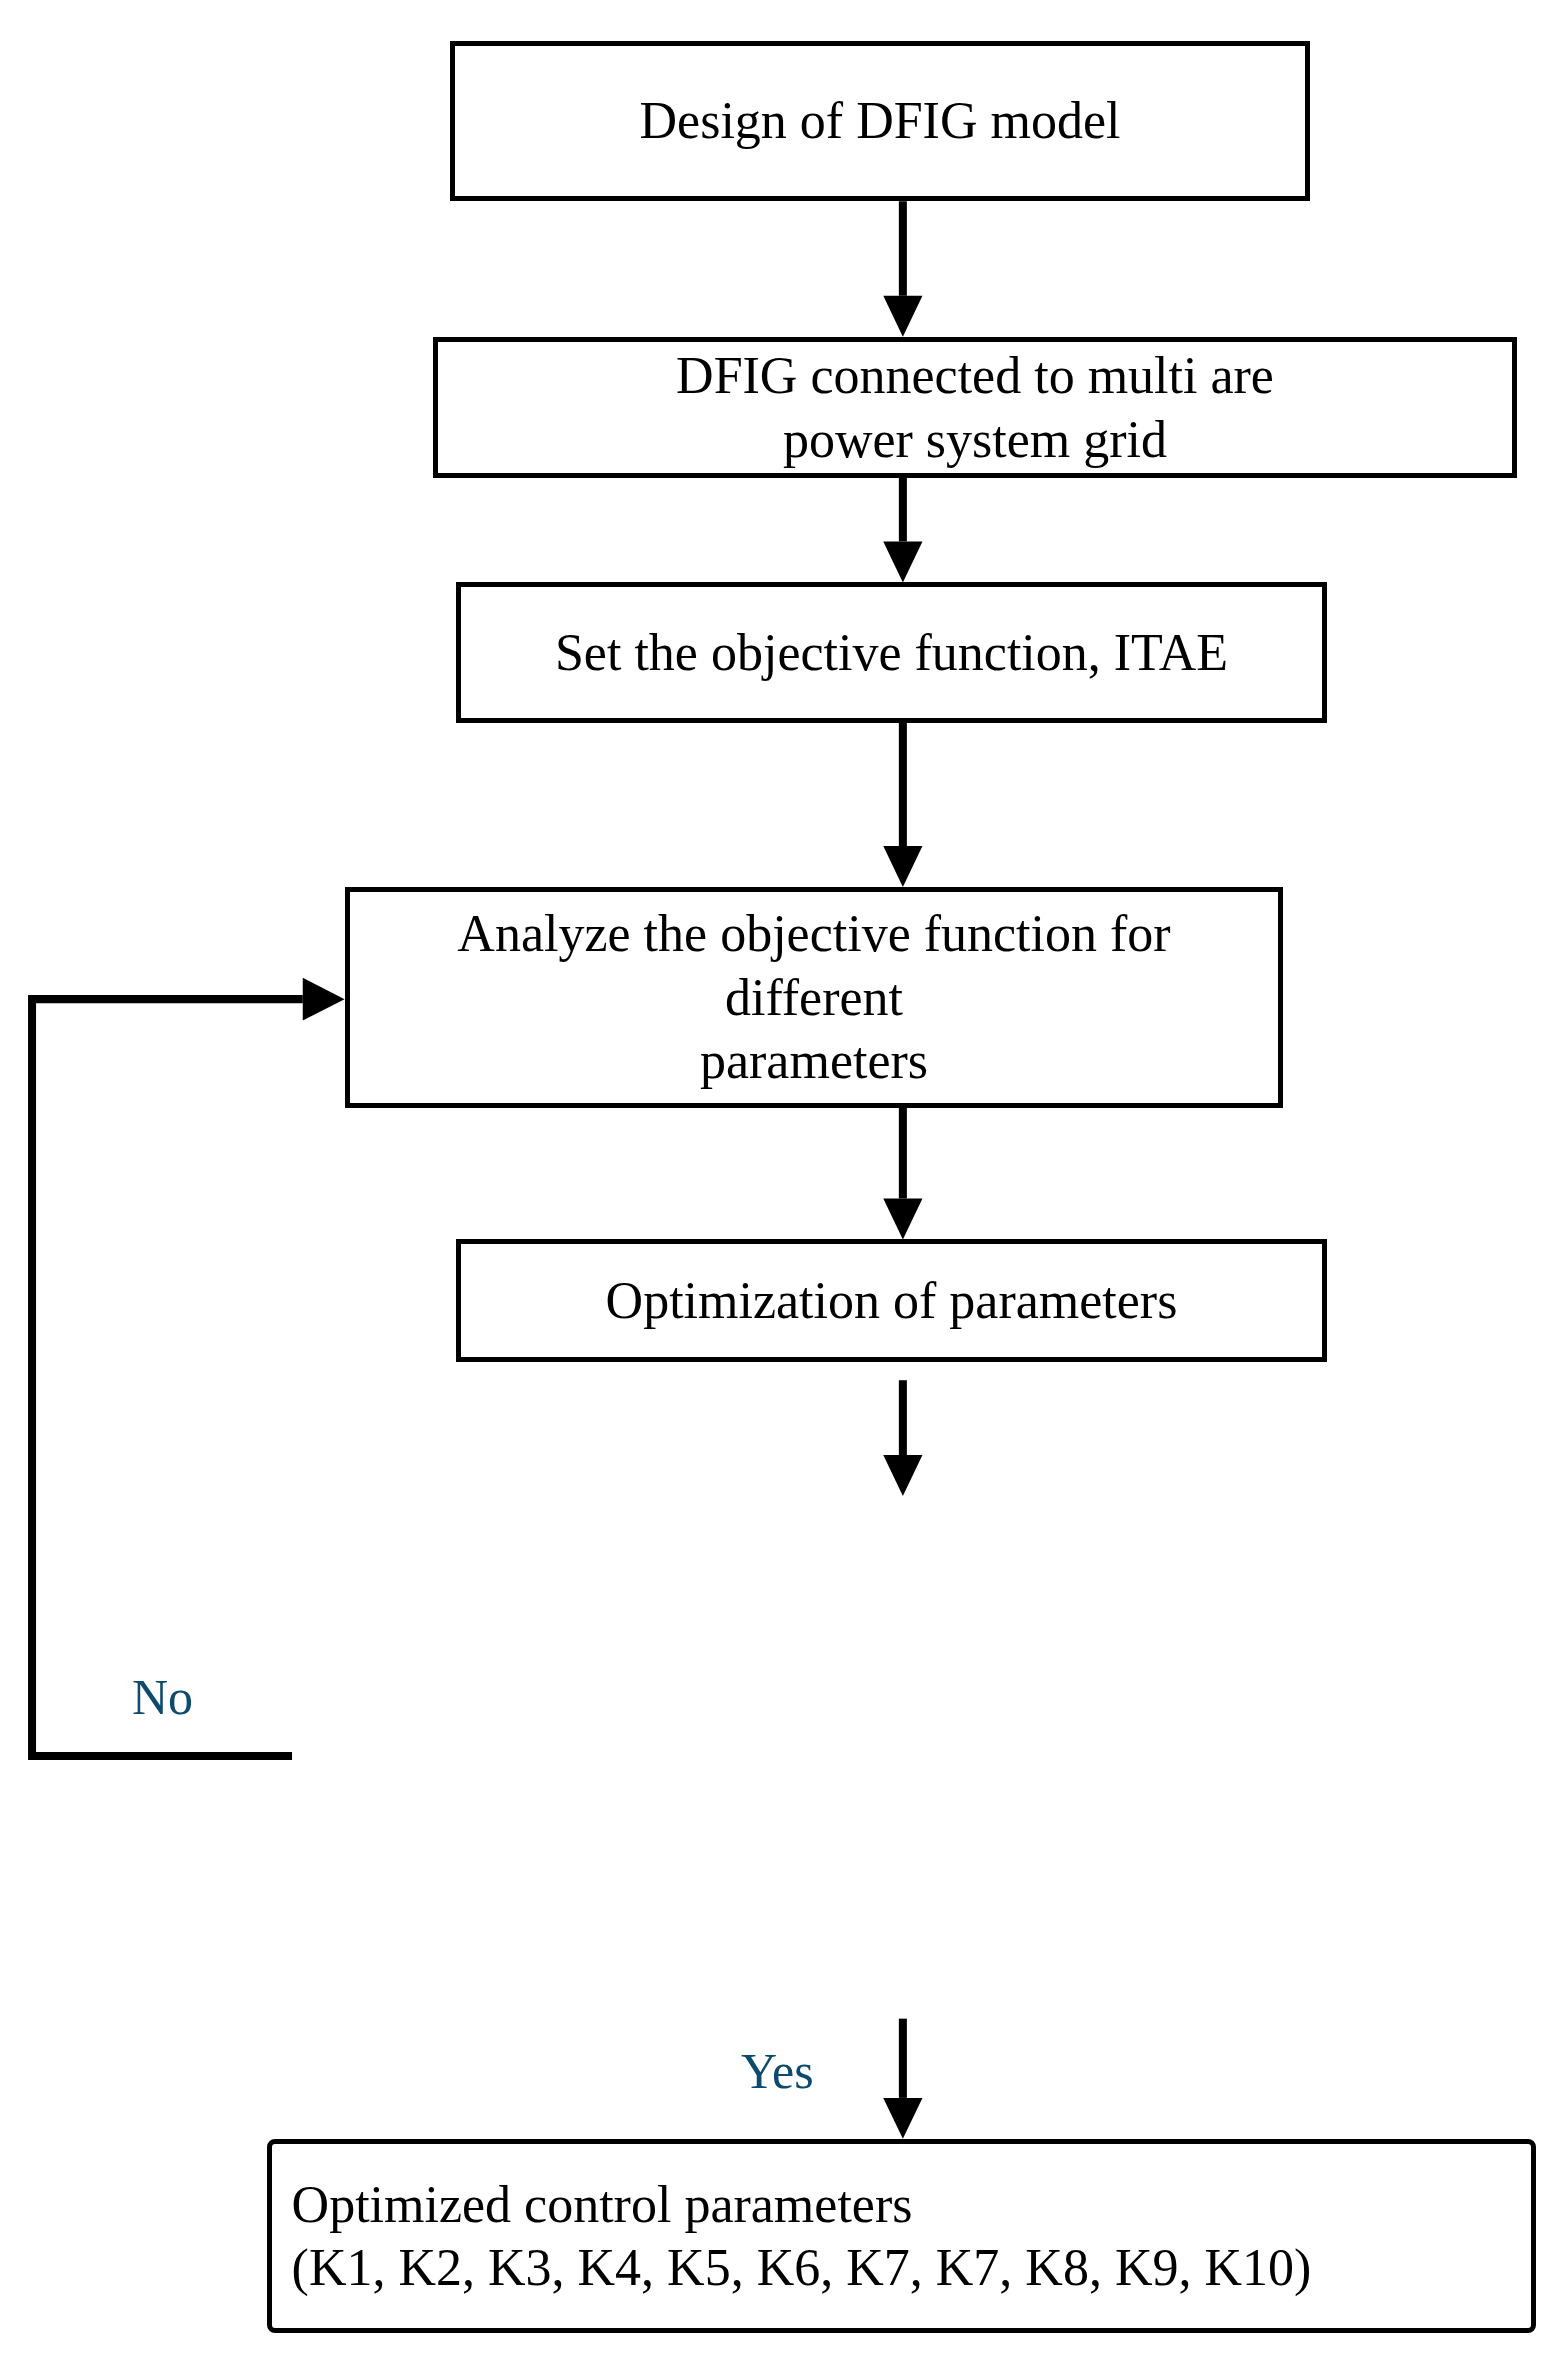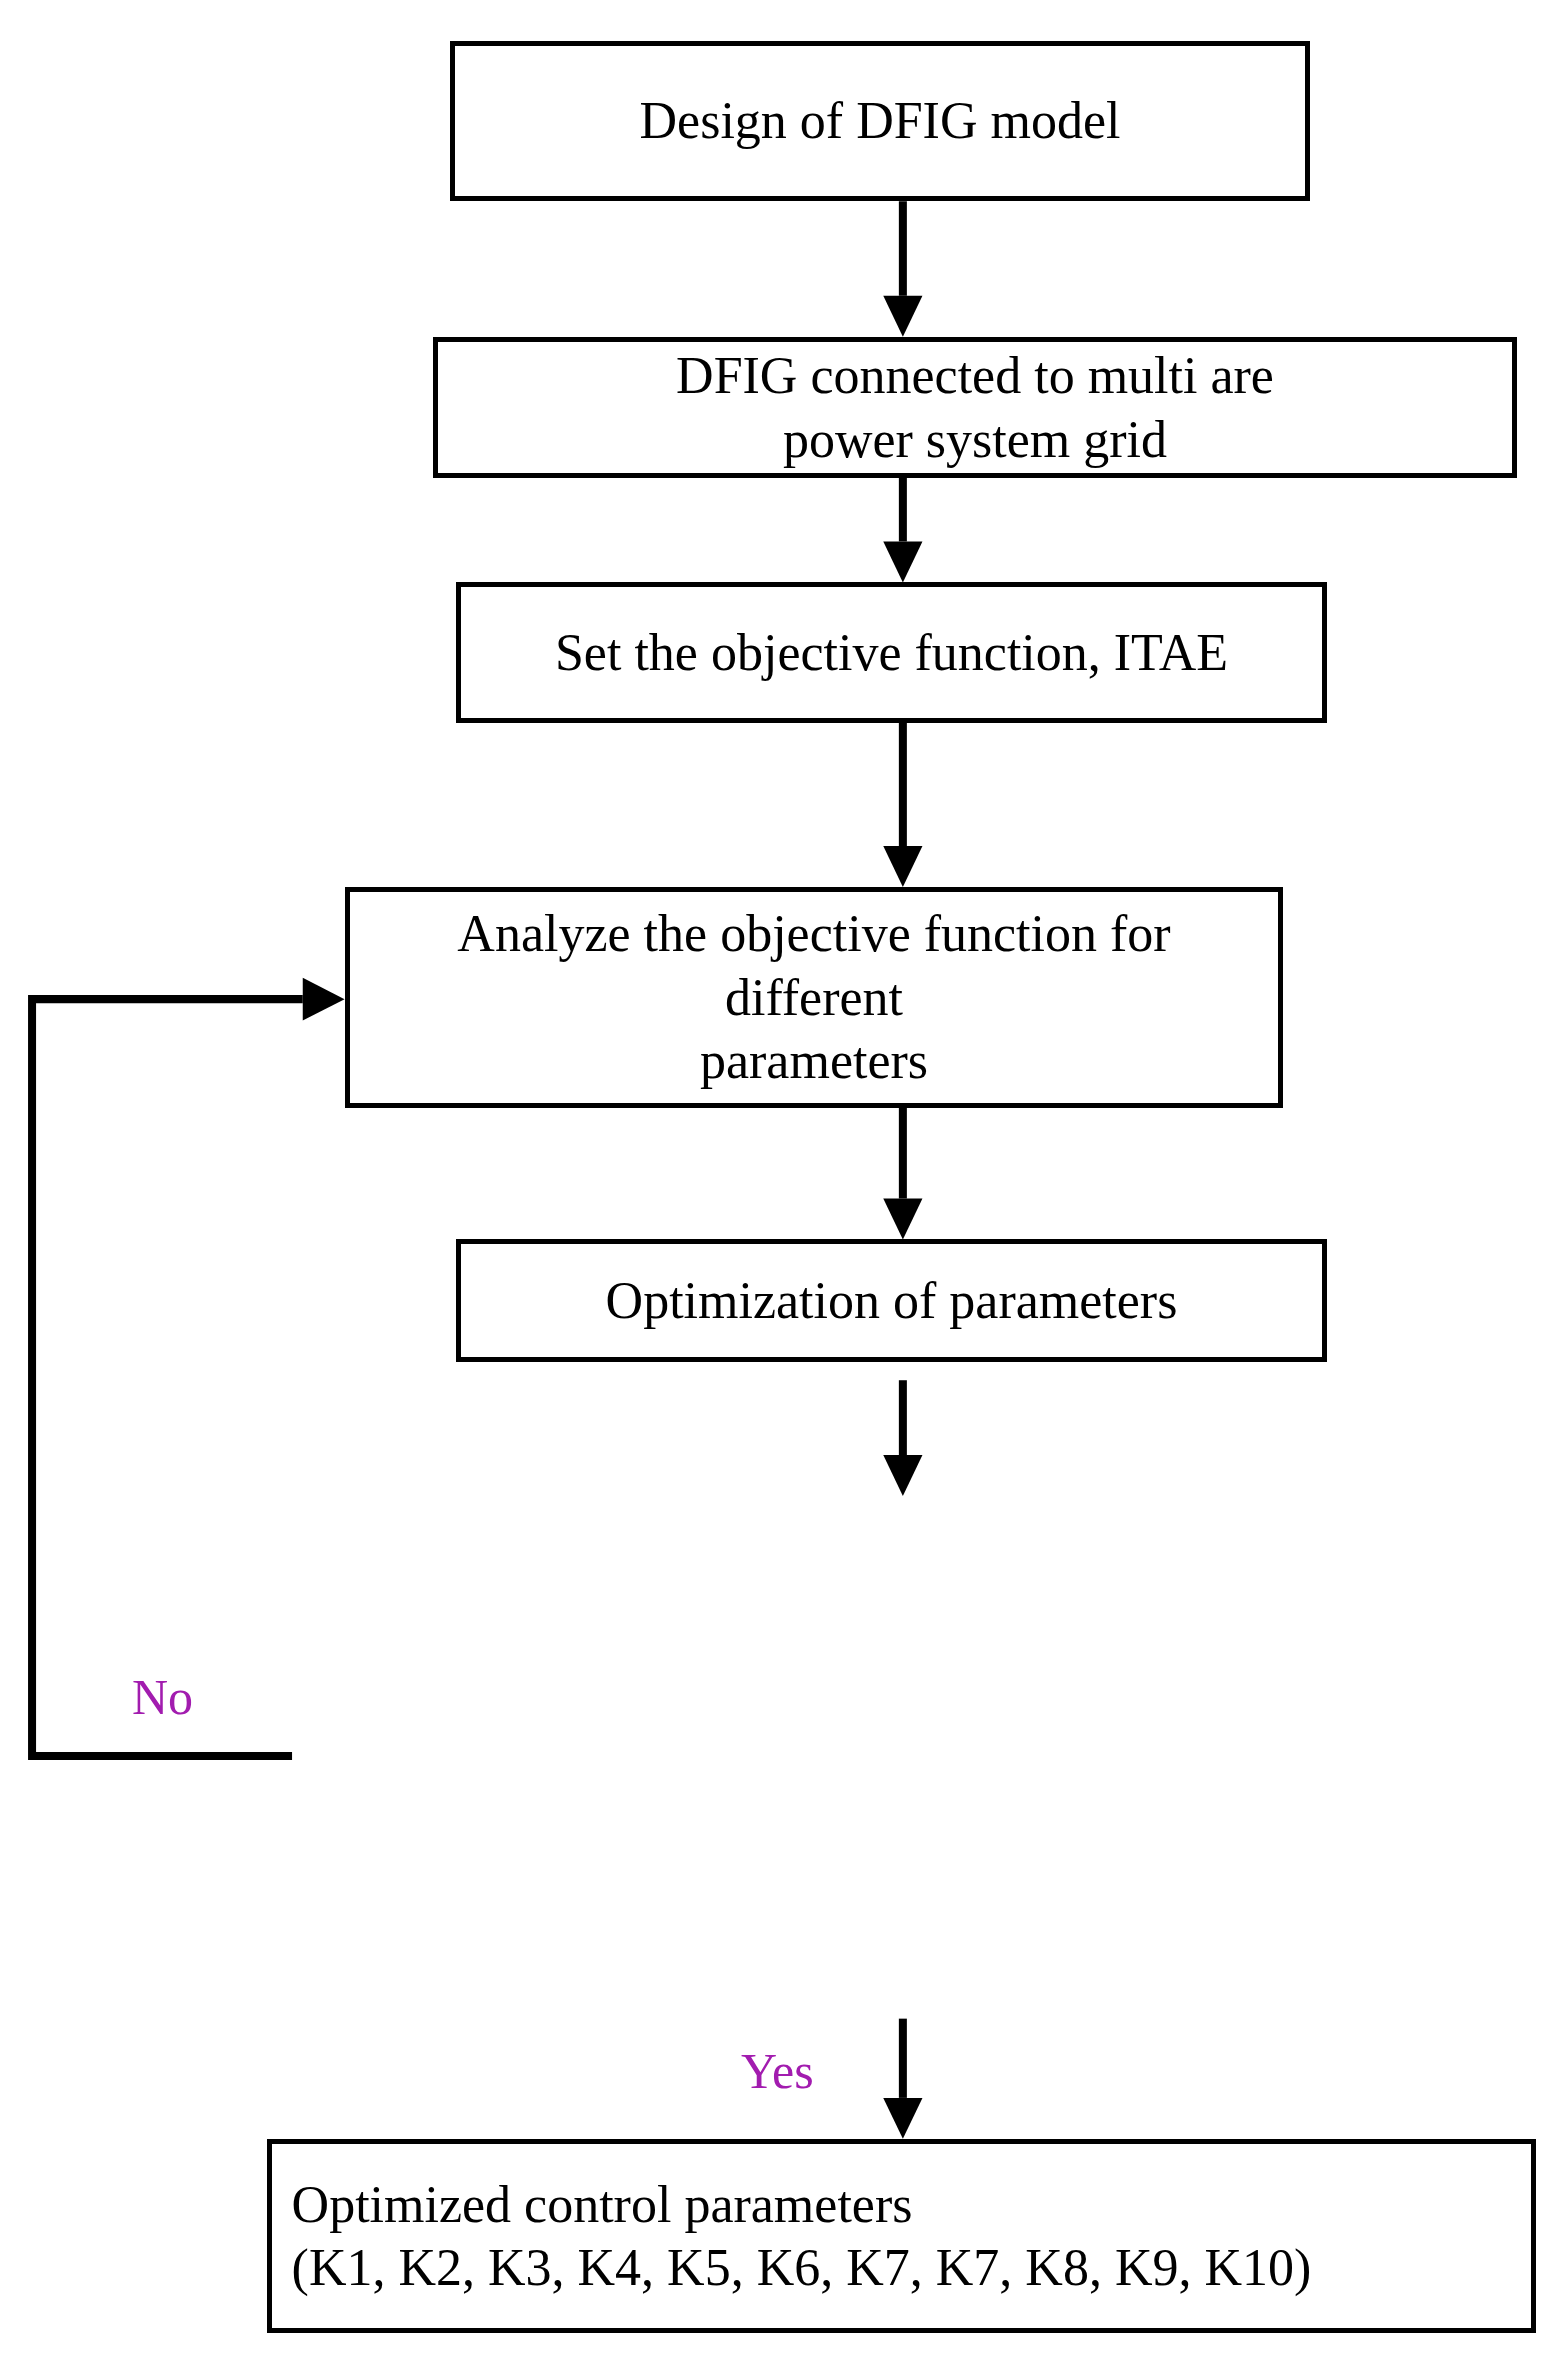--- a/index.html
+++ b/index.html
@@ -41,20 +41,21 @@
   }
   .node .txt {
     display: block;
     width: 100%;
     padding: 0 26px;
     white-space: pre-line;
   }
   .node.left-align {
     justify-content: center;
     text-align: left;
+    border-radius: 8px;
   }
   .node.left-align .txt {
     padding-left: 19.6px;
   }
 
   
   #node-design        { left: 450px;  top: 41px;   width: 860px;  height: 160px; font-size: 52px; }
   #node-connect       { left: 433px;  top: 337px;  width: 1084px; height: 141px; font-size: 52px; justify-content: flex-end; }
   #node-objective     { left: 456px;  top: 582px;  width: 871px;  height: 141px; font-size: 52px; }
   #node-analyze       { left: 345px;  top: 887px;  width: 938px; height: 221px; font-size: 52px; }
@@ -86,21 +87,21 @@
     line-height: 1.22;
     white-space: pre-line;
     z-index: 4;
   }
 
   .edge-label {
     position: absolute;
     font-size: 50px;
     line-height: 1;
     z-index: 4;
-    color: #a21caf;
+    color: #0c4a6e;
   }
   #label-no  { left: 132px; top: 1672px; }
   #label-yes { left: 741px; top: 2046px; }
 </style>
 </head>
 <body>
 
 <div id="canvas">
 
   <svg id="wires" viewBox="0 0 1761 2657" xmlns="http://www.w3.org/2000/svg">

